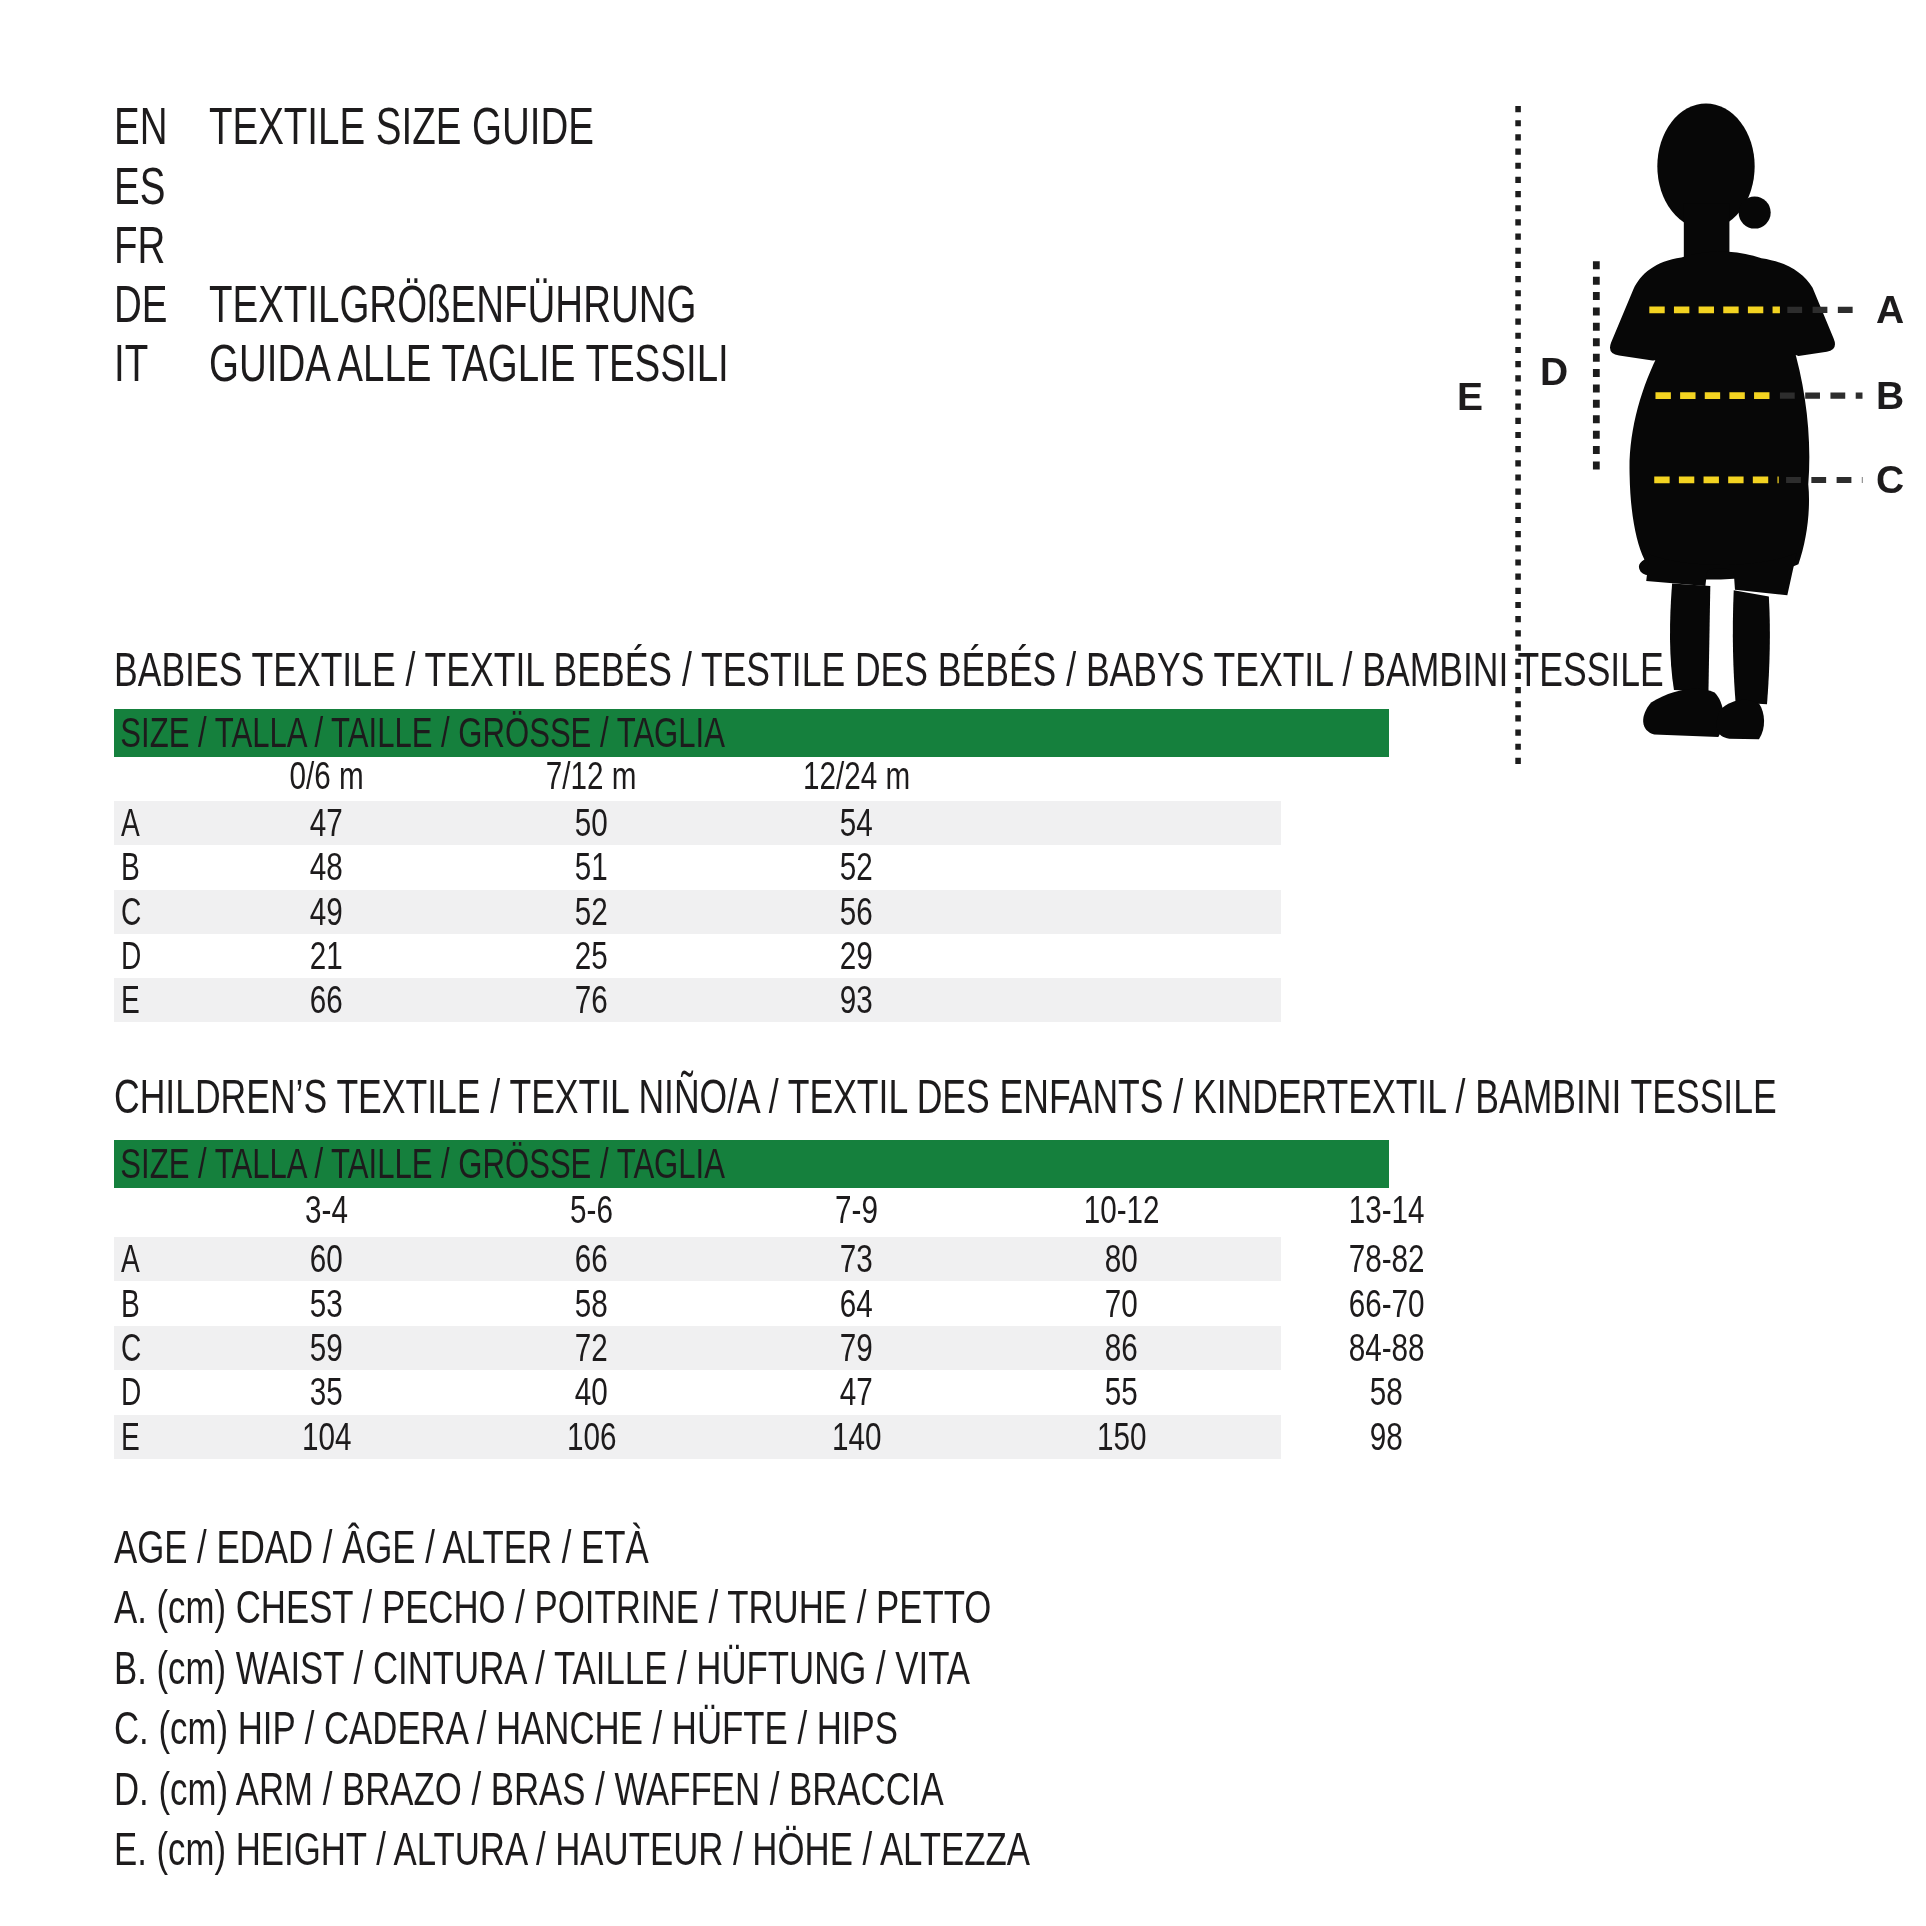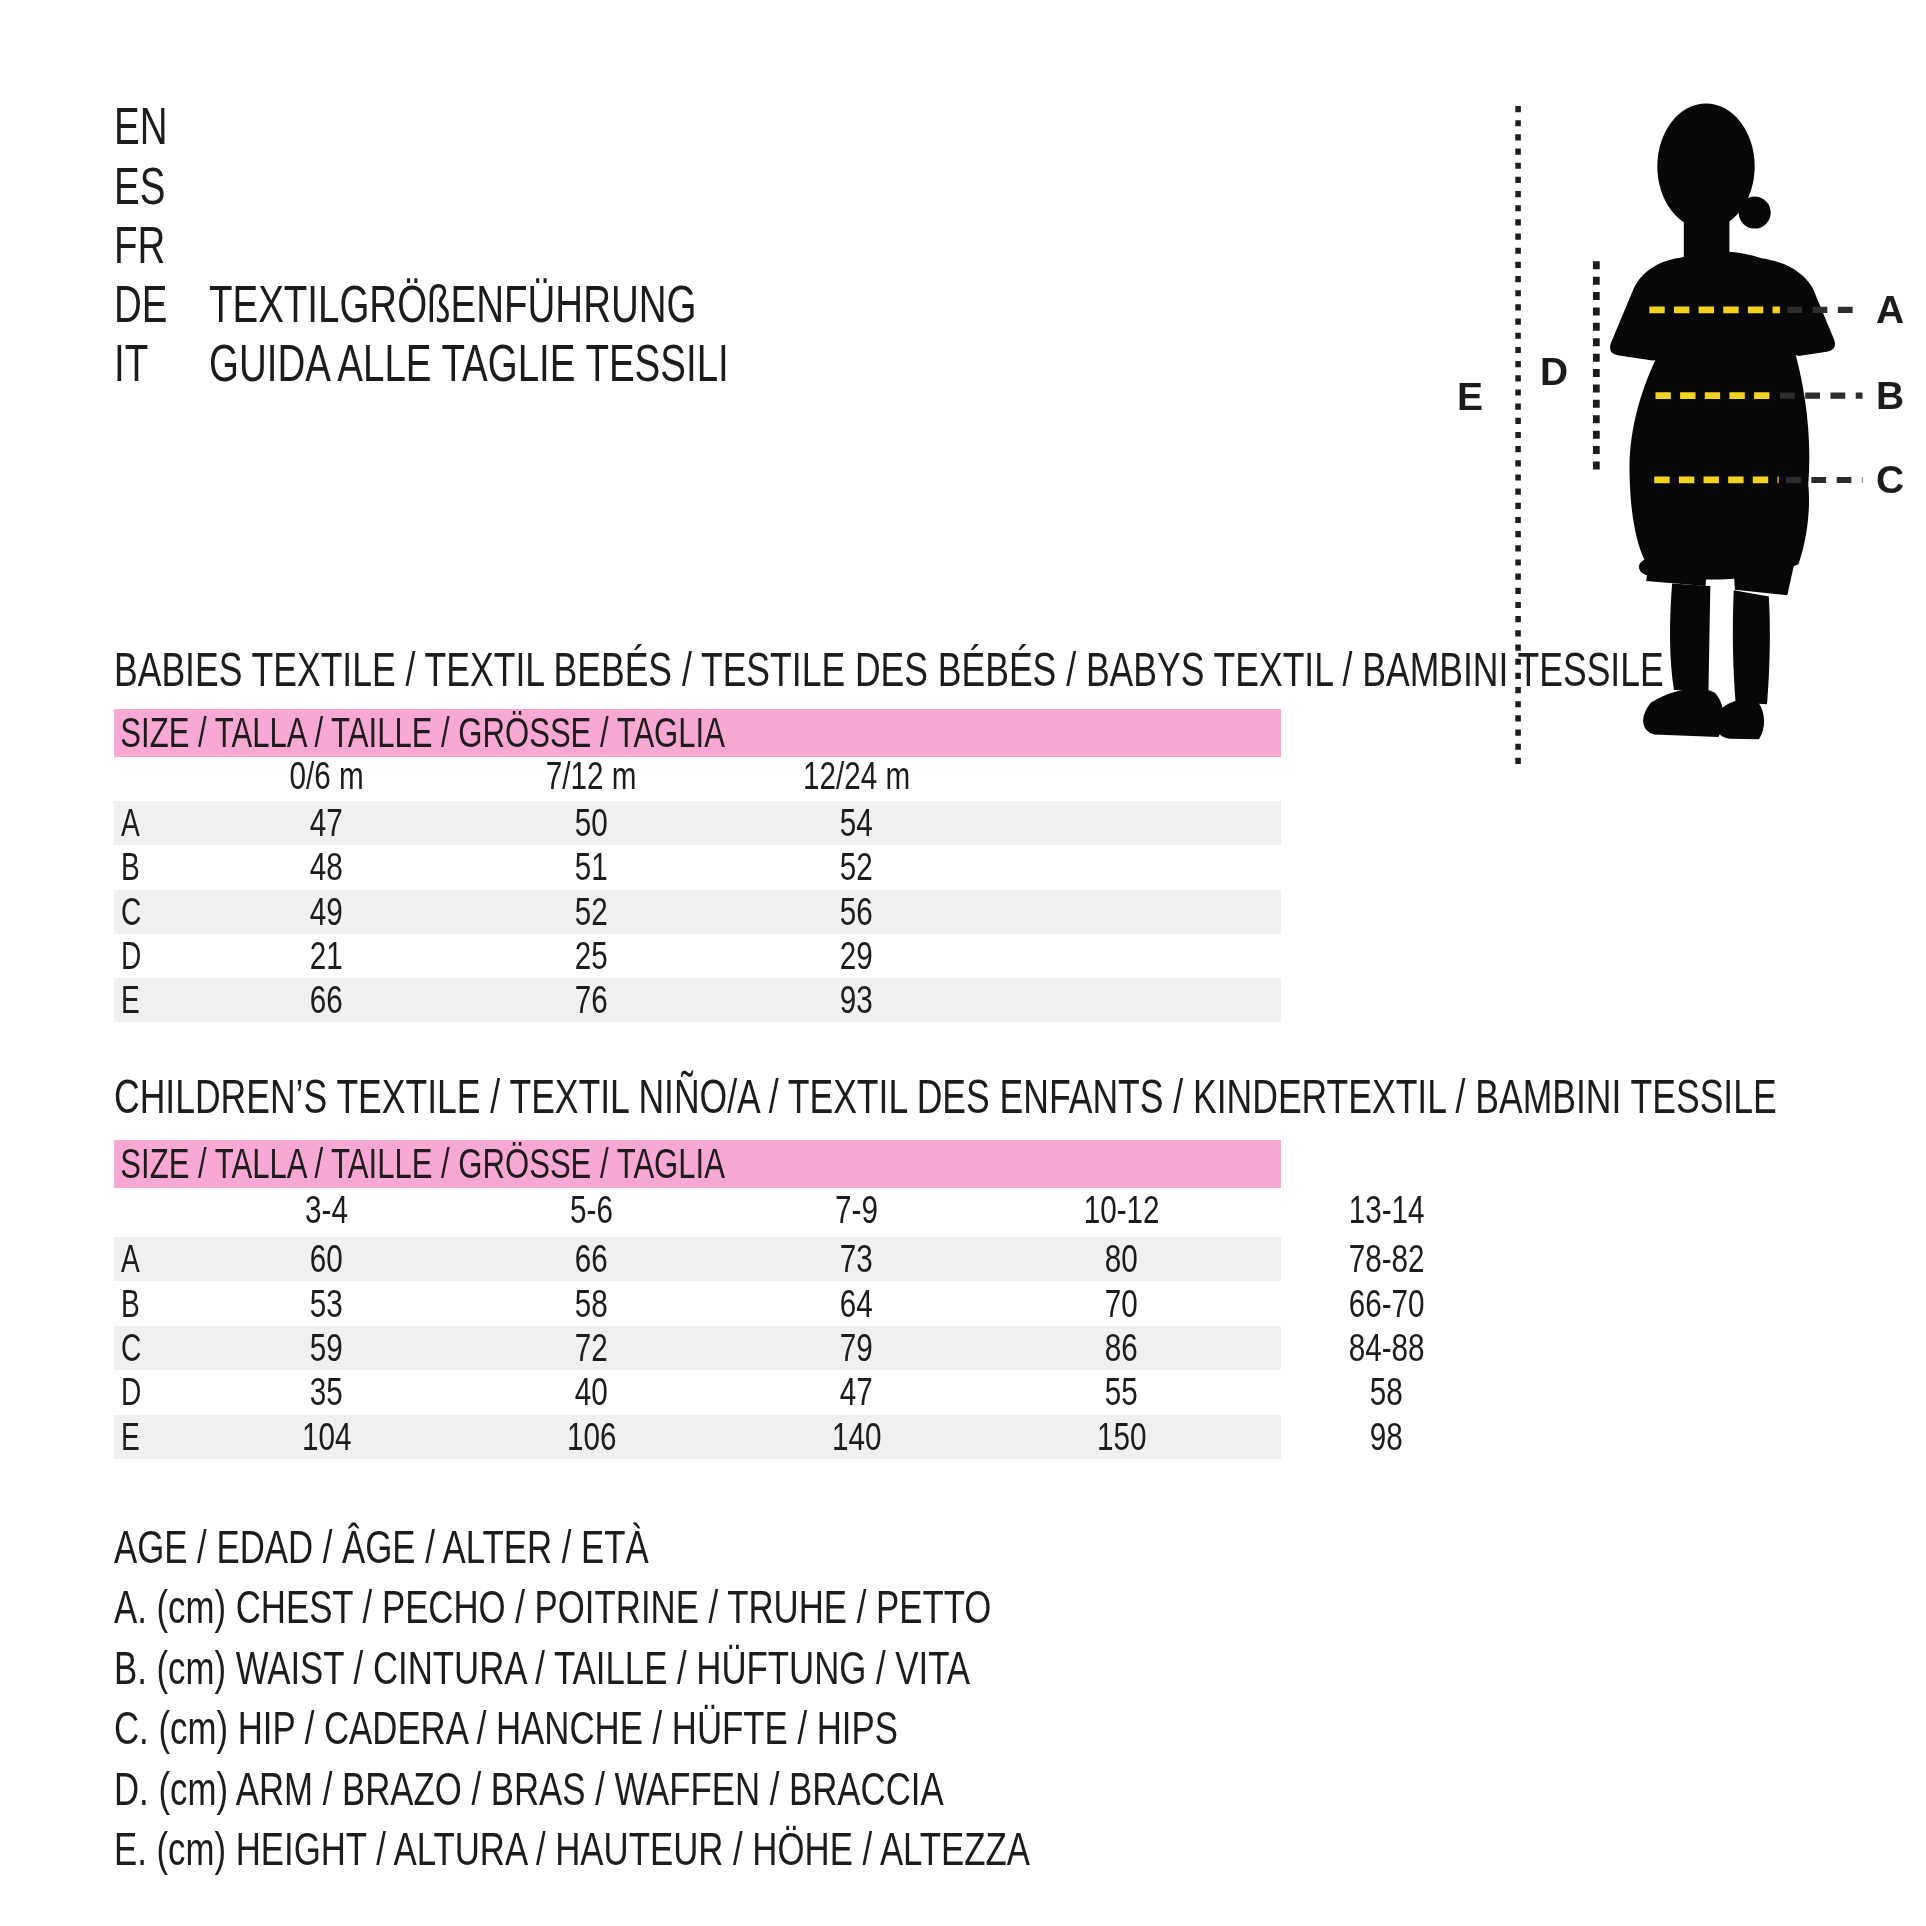--- a/index.html
+++ b/index.html
@@ -12,21 +12,21 @@
 
   
   .lang-row{position:absolute;left:74px;height:59px;font-size:52px;line-height:59px;display:flex;}
   .lang-code{flex:0 0 95px;width:95px;}
   .lang-title{flex:1 1 auto;}
 
   
   .sec-heading{position:absolute;left:74px;font-size:48px;line-height:53px;}
 
   
-  .size-bar{position:absolute;left:74px;width:1167px;height:48px;background:#f9a8d4;
+  .size-bar{position:absolute;left:74px;width:1275px;height:48px;background:#15803d;
             font-size:42px;line-height:48px;}
   .size-bar .cx{padding-left:8.6px;}
 
   
   .trow{position:absolute;left:74px;width:1167px;height:44px;display:grid;align-items:center;
         font-size:38px;line-height:44px;gap:46px;}
   .cols3{grid-template-columns:57px 219px 219px 219px 1fr;}
   .cols5{grid-template-columns:57px 219px 219px 219px 219px 219px 1fr;}
   .stripe{background:#f0f0f1;}
   .cell-letter{padding-left:7.4px;text-align:left;}
@@ -42,20 +42,21 @@
   svg.diagram{position:absolute;left:0;top:0;pointer-events:none;}
 </style>
 </head>
 <body>
 
 <div id="canvas">
 
   <section>
     <div class="lang-row" style="top:97px">
       <span class="lang-code"><span class="cx">EN</span></span>
+      <span class="lang-title"><span class="cx">TEXTILE SIZE GUIDE</span></span>
     </div>
     <div class="lang-row" style="top:157px">
       <span class="lang-code"><span class="cx">ES</span></span>
     </div>
     <div class="lang-row" style="top:216px">
       <span class="lang-code"><span class="cx">FR</span></span>
     </div>
     <div class="lang-row" style="top:275px">
       <span class="lang-code"><span class="cx">DE</span></span>
       <span class="lang-title"><span class="cx">TEXTILGRÖßENFÜHRUNG</span></span>

